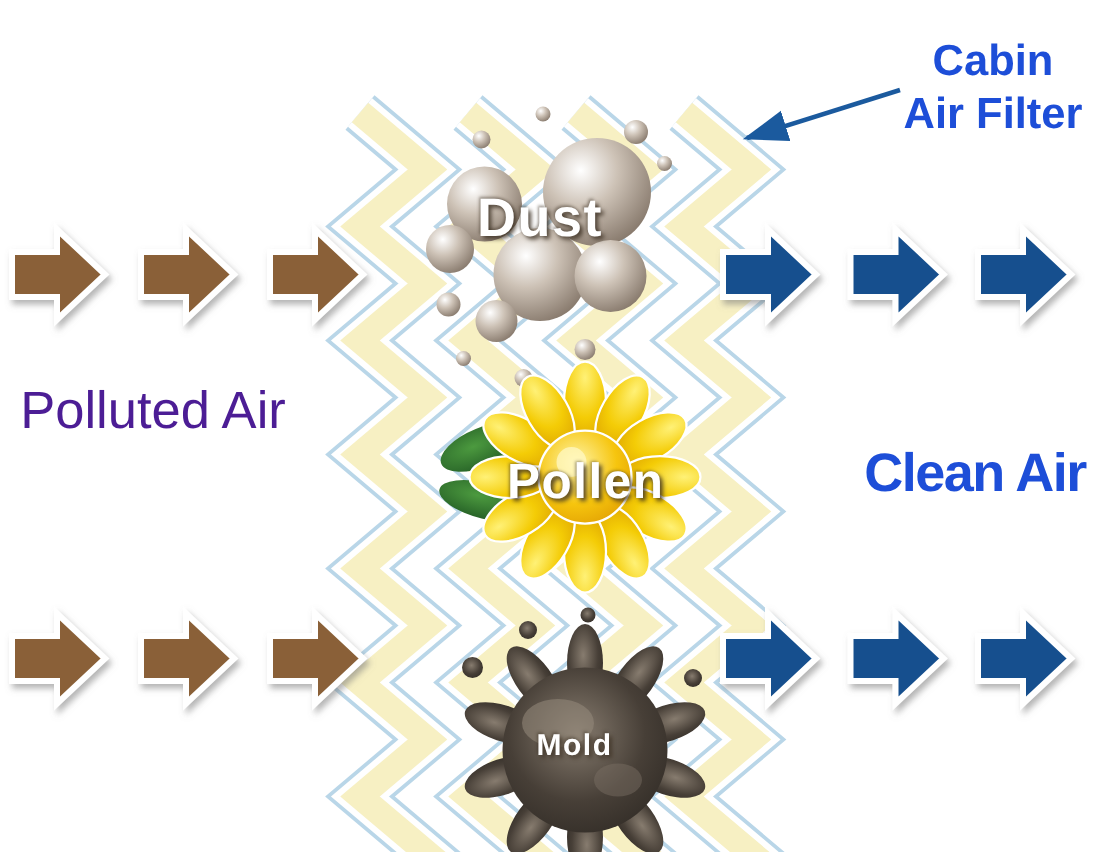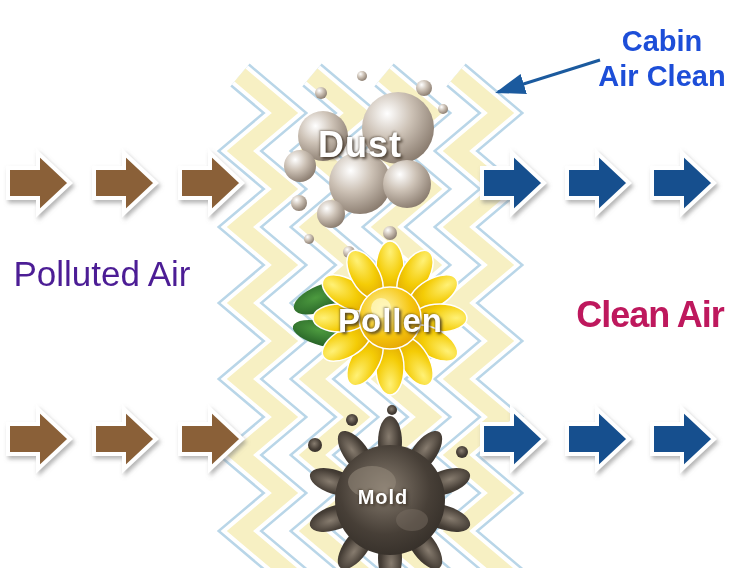--- a/index.html
+++ b/index.html
@@ -8,21 +8,21 @@
     overflow:hidden;font-family:"Liberation Sans",sans-serif;
   }
   #bg{position:absolute;left:0;top:0;}
   .overlay{position:absolute;margin:0;}
   .polluted-text{
     left:12px;top:248px;width:180px;text-align:center;
     font-size:35px;line-height:1.5;color:#4c1d95;font-weight:400;
   }
   .clean-text{
     left:556px;top:294px;width:188px;text-align:center;
-    font-size:36px;font-weight:bold;color:#be185d;letter-spacing:-1px;
+    font-size:36px;font-weight:bold;color:#1d4ed8;letter-spacing:-1px;
   }
   .callout-text{
     left:580px;top:24px;width:164px;text-align:center;
     font-size:29px;line-height:1.22;font-weight:700;color:#1d4ed8;
   }
   .particle-label{
     color:#ffffff;font-weight:bold;text-align:center;letter-spacing:1px;
     text-shadow:2px 2px 3px rgba(62,50,38,0.85), -1px -1px 2px rgba(62,50,38,0.45);
   }
   .dust-label{left:295px;top:124px;width:130px;font-size:36px;}
@@ -177,21 +177,21 @@
 
     <line x1="600" y1="60" x2="498" y2="92" stroke-width="3" marker-end="url(#ah)" stroke="#1b5a9e"></line>
   </svg>
 
   <p class="overlay polluted-text">Polluted Air</p>
 
   <p class="overlay clean-text">Clean Air</p>
 
   <div class="overlay callout-text">
     <div>Cabin</div>
-    <div>Air Clean</div>
+    <div>Air Filter</div>
   </div>
 
   <p class="overlay particle-label pollen-label">Pollen</p>
 
   <p class="overlay particle-label dust-label">Dust</p>
 
   <p class="overlay particle-label mold-label">Mold</p>
 
 </div>
 

